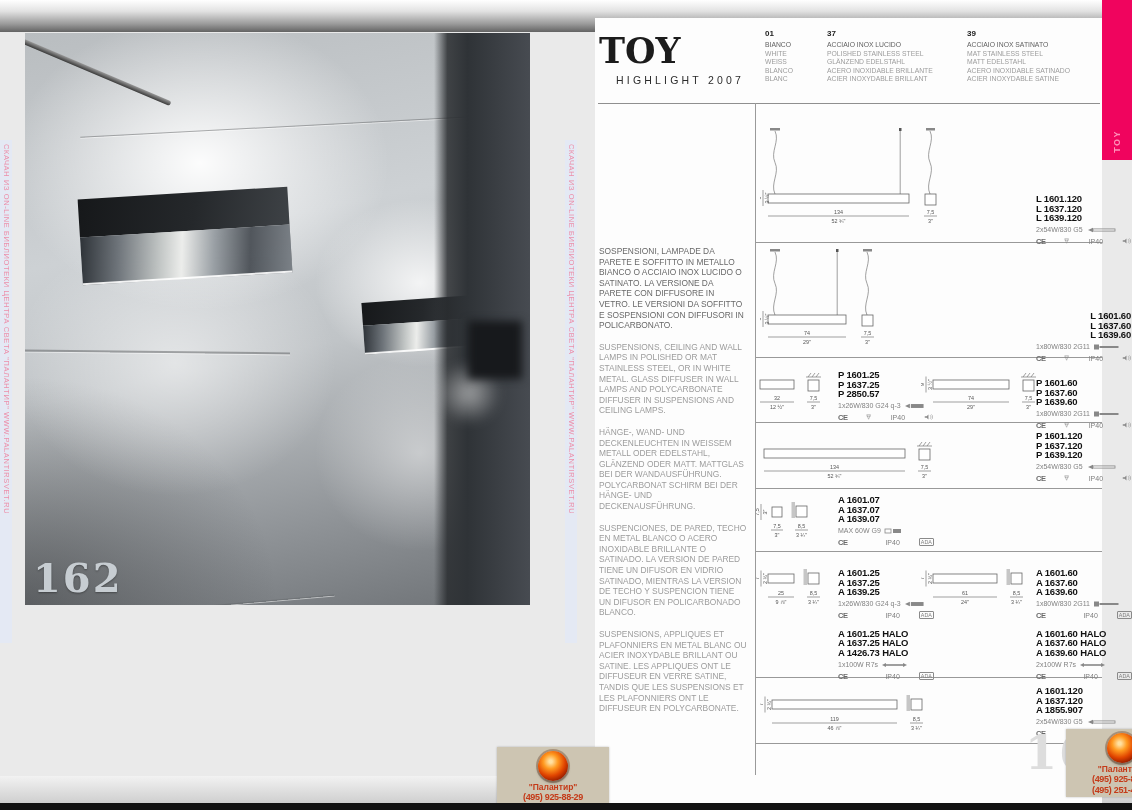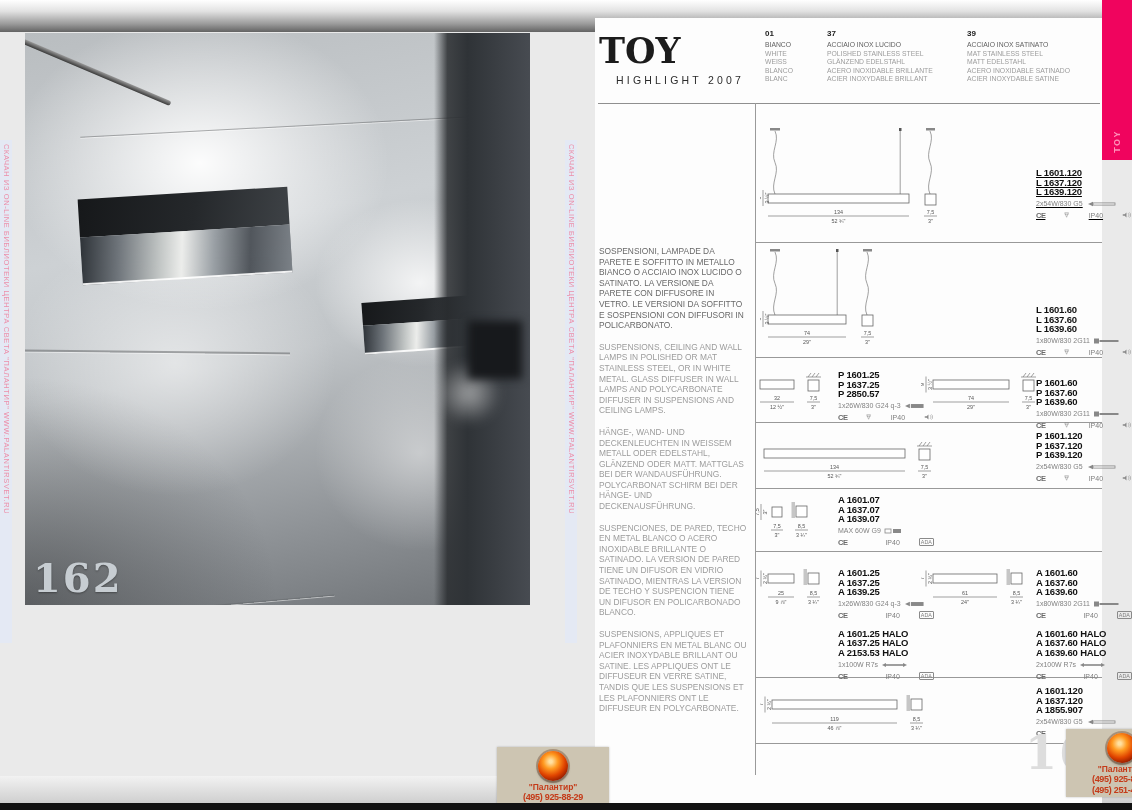--- a/index.html
+++ b/index.html
@@ -178,21 +178,21 @@
               <text x="78.5" y="99" text-anchor="middle">52 ¾"</text>
               <line x1="164" y1="92" x2="177" y2="92"></line>
               <text x="170.5" y="89.5" text-anchor="middle">7,5</text>
               <text x="170.5" y="99" text-anchor="middle">3"</text>
               <g transform="translate(3,74) rotate(-90)">
                 <text x="0" y="-2" text-anchor="middle">9</text>
                 <line x1="-8" y1="0" x2="8" y2="0"></line>
                 <text x="0" y="6" text-anchor="middle">3 ½"</text>
               </g>
             </svg></div>
-          <div class="codes" style="left: 280px; top: 58px; text-decoration: underline;">
+          <div class="codes" style="left: 280px; top: 84px;">
             <div class="code">L 1601.120</div>
             <div class="code">L 1637.120</div>
             <div class="code">L 1639.120</div>
             <div class="lampline">
               <span>2x54W/830 G5</span>
               <svg width="30" height="8" viewBox="0 0 30 8">
                 <path d="M2,4 l5,-2.2 v4.4 z" fill="#888"></path>
                 <rect x="7" y="2.9" width="22" height="2.2" fill="none" stroke="#888" stroke-width=".8"></rect>
               </svg>
             </div>
@@ -225,21 +225,21 @@
               <text x="47" y="99" text-anchor="middle">29"</text>
               <line x1="101" y1="92" x2="114" y2="92"></line>
               <text x="107.5" y="89.5" text-anchor="middle">7,5</text>
               <text x="107.5" y="99" text-anchor="middle">3"</text>
               <g transform="translate(3,74) rotate(-90)">
                 <text x="0" y="-2" text-anchor="middle">9</text>
                 <line x1="-8" y1="0" x2="8" y2="0"></line>
                 <text x="0" y="6" text-anchor="middle">3 ½"</text>
               </g>
             </svg></div>
-          <div class="codes" style="left: 280px; top: 62px;">
+          <div class="codes" style="left: 280px; top: 68px; text-align: right;">
             <div class="code">L 1601.60</div>
             <div class="code">L 1637.60</div>
             <div class="code">L 1639.60</div>
             <div class="lampline">
               <span>1x80W/830 2G11</span>
               <svg width="30" height="8" viewBox="0 0 30 8">
                 <rect x="1" y="1.5" width="5" height="5" fill="#888"></rect>
                 <rect x="6.5" y="3" width="19" height="2" fill="#888"></rect>
               </svg>
             </div>
@@ -450,21 +450,21 @@
               <span>IP40</span>
               <span class="ada">ADA</span>
               <svg width="12" height="8" viewBox="0 0 12 8">
                 <path d="M1,3 h2.5 l2.5,-2.5 v7 l-2.5,-2.5 h-2.5 z" fill="#8a8a8a"></path>
                 <path d="M8,1.5 a3,3 0 0 1 0,5 M9.8,0.5 a4.3,4.3 0 0 1 0,7" fill="none" stroke="#8a8a8a" stroke-width=".7"></path>
               </svg>
             </div>
             <div class="halo-block">
               <div class="code">A 1601.25 HALO</div>
               <div class="code">A 1637.25 HALO</div>
-              <div class="code">A 2153.53 HALO</div>
+              <div class="code">A 1426.73 HALO</div>
               <div class="lampline">
                 <span>1x100W R7s</span>
                 <svg width="30" height="8" viewBox="0 0 30 8">
                   <path d="M1,4 l4,-2 v4 z" fill="#888"></path>
                   <line x1="5" y1="4" x2="22" y2="4" stroke="#888" stroke-width="1.6"></line>
                   <path d="M26,4 l-4,-2 v4 z" fill="#888"></path>
                 </svg>
               </div>
               <div class="certline">
                 <span class="ce">CE</span>

